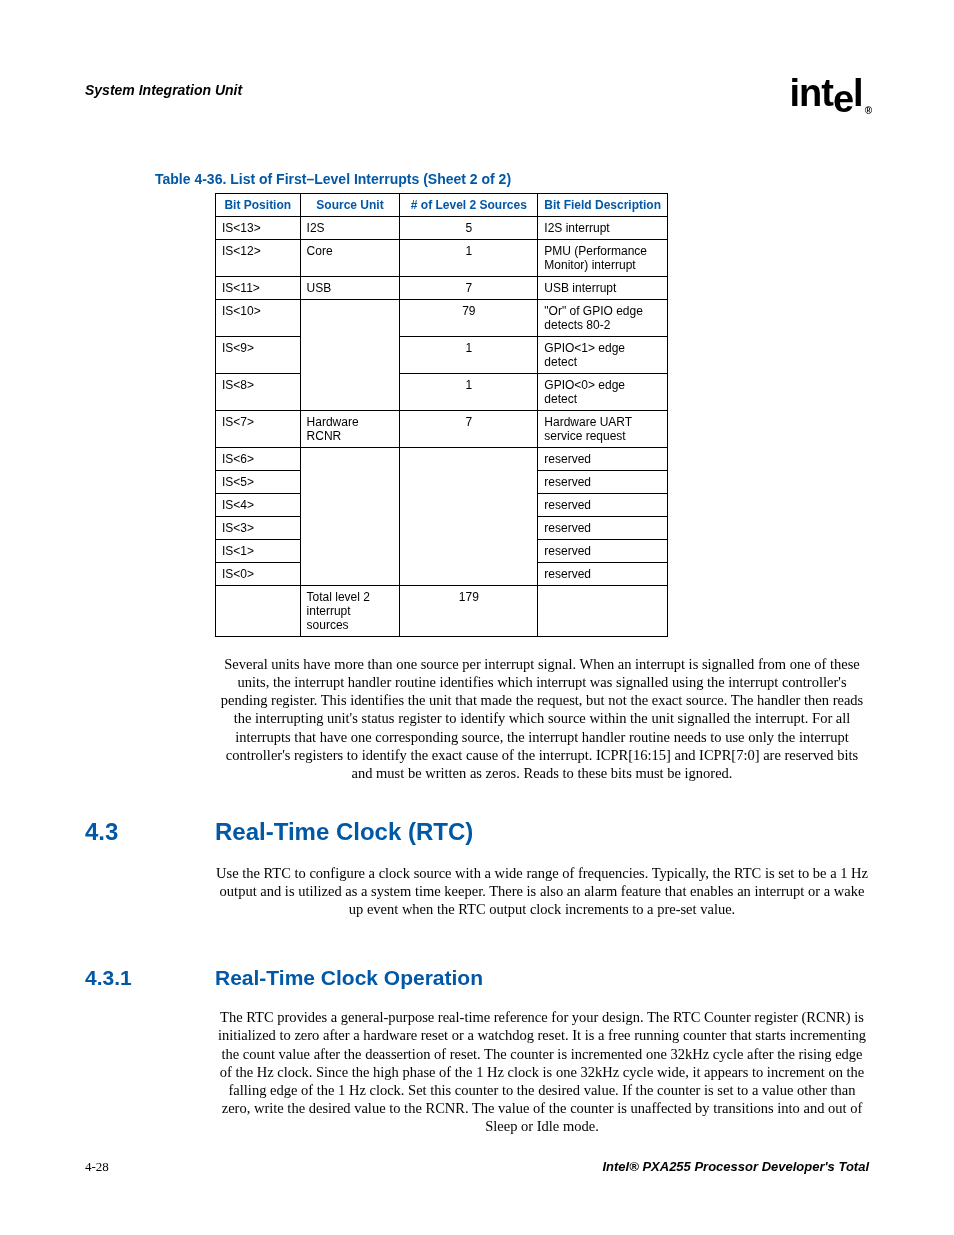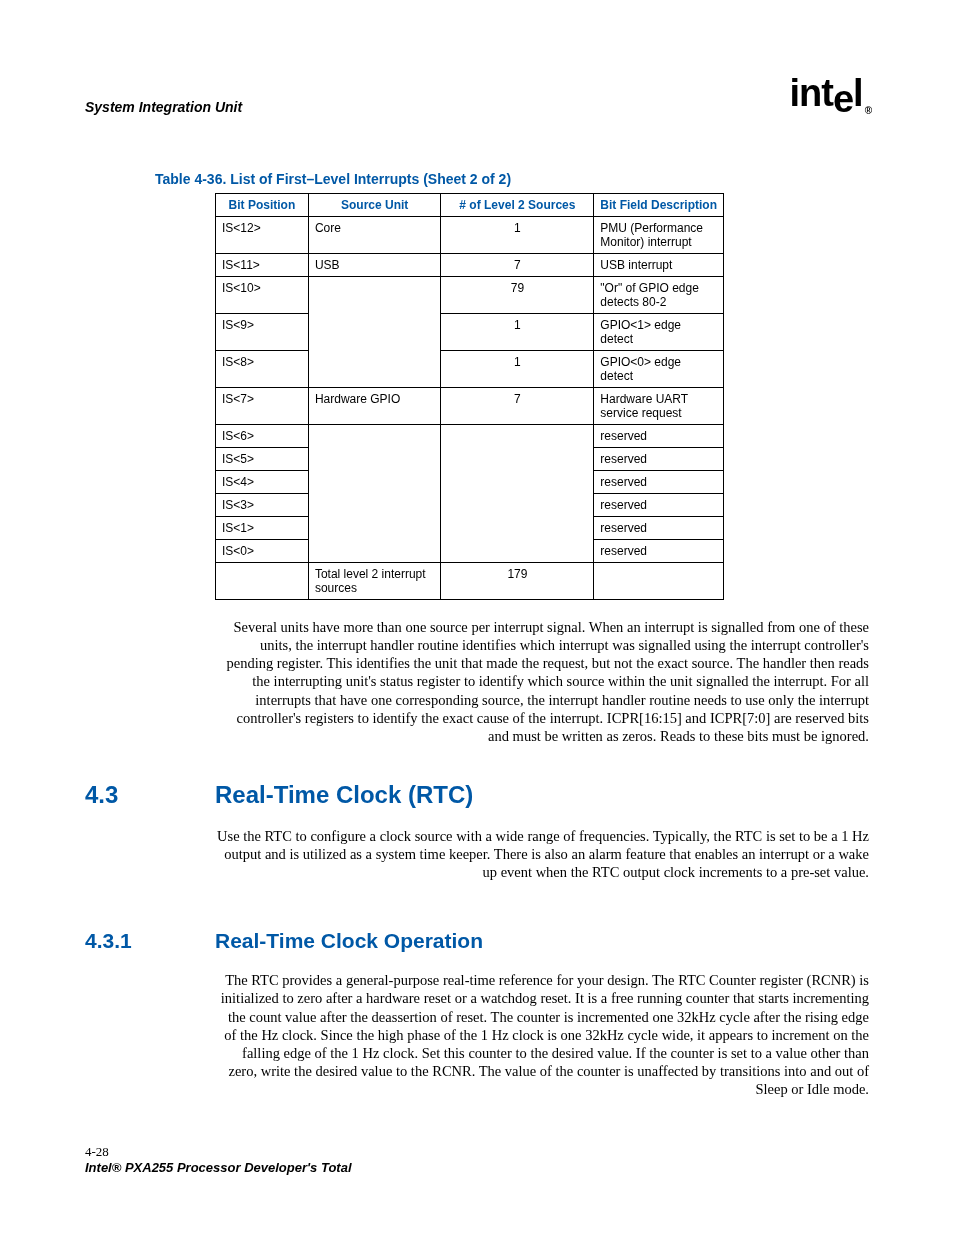--- a/index.html
+++ b/index.html
@@ -12,21 +12,21 @@
   .page {
     width: 954px;
     height: 1235px;
     box-sizing: border-box;
     padding: 72px 85px 60px 85px;
     position: relative;
   }
   .header-row {
     display: flex;
     justify-content: space-between;
-    align-items: flex-end;
+    align-items: flex-start;
   }
   .header-title {
     font-family: Arial, Helvetica, sans-serif;
     font-weight: bold;
     font-style: italic;
     font-size: 14px;
     margin-top: 10px;
   }
   .logo {
     font-family: Arial, Helvetica, sans-serif;
@@ -44,21 +44,21 @@
     font-size: 14px;
     margin-top: 56px;
     margin-bottom: 6px;
     margin-left: 70px;
   }
   table.interrupt {
     border-collapse: collapse;
     margin-left: 130px;
     font-family: Arial, Helvetica, sans-serif;
     font-size: 12px;
-    width: 509px;
+    width: 453px;
   }
   table.interrupt th, table.interrupt td {
     border: 1px solid #000;
     padding: 4px 6px;
     text-align: left;
     vertical-align: top;
   }
   table.interrupt th {
     color: #0058a6;
     font-weight: bold;
@@ -68,21 +68,21 @@
   table.interrupt .col-bit { width: 80px; }
   table.interrupt .col-src { width: 120px; }
   table.interrupt .col-cnt { width: 140px; text-align: center; }
   table.interrupt td.center { text-align: center; }
   table.interrupt td.no-bottom { border-bottom: none; }
   table.interrupt td.no-top { border-top: none; }
   .body-para {
     margin: 18px 0 0 130px;
     font-size: 14.5px;
     line-height: 1.25;
-    text-align: right;
+    text-align: center;
   }
   .sec-row {
     display: flex;
     align-items: center;
     margin-top: 36px;
   }
   .sec-num {
     font-family: Arial, Helvetica, sans-serif;
     font-weight: bold;
     color: #0058a6;
@@ -97,21 +97,20 @@
   .h1-row .sec-num, .h1-row .sec-title { font-size: 24px; }
   .h2-row .sec-num, .h2-row .sec-title { font-size: 21px; margin-top: 12px; }
   .footer {
     position: absolute;
     bottom: 60px;
     left: 85px;
     right: 85px;
     display: flex;
     justify-content: space-between;
     font-size: 13px;
-    flex-direction: column;
   }
   .footer .right {
     font-family: Arial, Helvetica, sans-serif;
     font-weight: bold;
     font-style: italic;
   }
 </style>
 </head>
 <body>
 
@@ -130,20 +129,26 @@
     <thead>
       <tr>
         <th class="col-bit">Bit Position</th>
         <th class="col-src">Source Unit</th>
         <th class="col-cnt"># of Level 2 Sources</th>
         <th>Bit Field Description</th>
       </tr>
     </thead>
     <tbody>
       <tr>
+        <td>IS&lt;13&gt;</td>
+        <td>I2S</td>
+        <td class="center">5</td>
+        <td>I2S interrupt</td>
+      </tr>
+      <tr>
         <td>IS&lt;12&gt;</td>
         <td>Core</td>
         <td class="center">1</td>
         <td>PMU (Performance Monitor) interrupt</td>
       </tr>
       <tr>
         <td>IS&lt;11&gt;</td>
         <td>USB</td>
         <td class="center">7</td>
         <td>USB interrupt</td>
@@ -161,21 +166,21 @@
         <td>GPIO&lt;1&gt; edge detect</td>
       </tr>
       <tr>
         <td>IS&lt;8&gt;</td>
         <td class="no-top"></td>
         <td class="center">1</td>
         <td>GPIO&lt;0&gt; edge detect</td>
       </tr>
       <tr>
         <td>IS&lt;7&gt;</td>
-        <td>Hardware GPIO</td>
+        <td>Hardware RCNR</td>
         <td class="center">7</td>
         <td>Hardware UART service request</td>
       </tr>
       <tr>
         <td>IS&lt;6&gt;</td>
         <td class="no-bottom"></td>
         <td class="center no-bottom"></td>
         <td>reserved</td>
       </tr>
       <tr>

